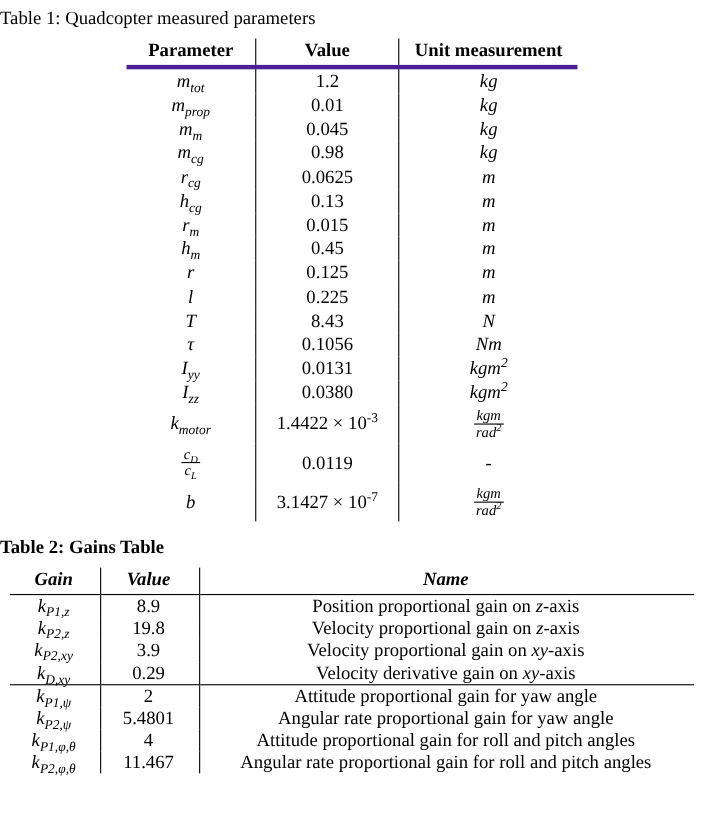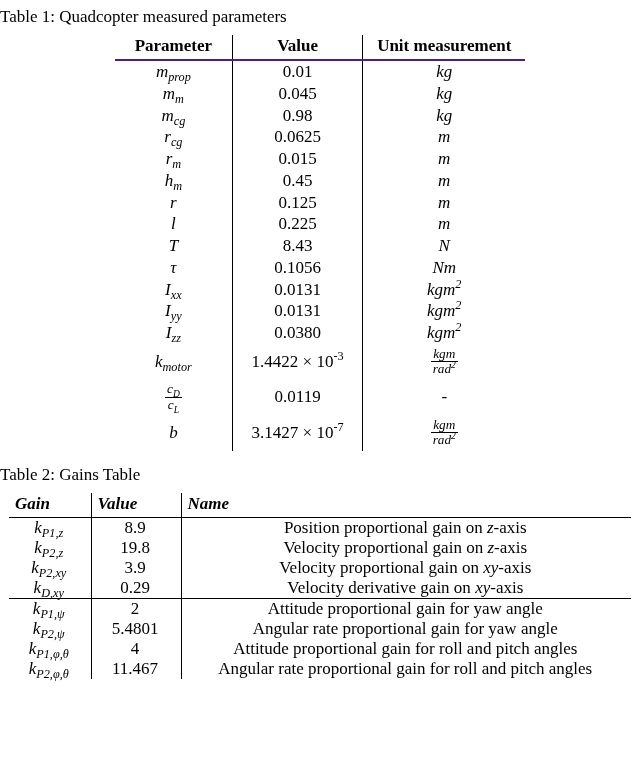--- a/index.html
+++ b/index.html
@@ -8,47 +8,47 @@
     width: 640px;
     height: 763px;
     background: #ffffff;
     color: #000000;
     font-family: "Liberation Serif", "DejaVu Serif", serif;
     font-size: 17px;
     overflow: hidden;
   }
   .page { padding-top: 7px; }
   .caption { text-align: left; margin: 0 0 8px 0; }
-  .caption2 { margin-top: 14px; }
+  .caption2 { margin-top: 14px; font-weight: bold; }
 
   table { border-collapse: collapse; }
 
   
   .t1 { margin: 0 auto; }
   .t1 th {
     font-weight: bold;
     text-align: center;
     padding: 1px 14px 3px 14px;
   }
   .t1 td {
     text-align: center;
     padding: 0 14px;
     line-height: 1.28;
   }
-  .t1 thead tr { border-bottom: 2px solid #4c1d95; }
+  .t1 thead tr { border-bottom: 4px solid #4c1d95; }
   .t1 .pcol { min-width: 118px; }
   .t1 .vcol { min-width: 130px; }
   .t1 .ucol { min-width: 160px; margin-top: 40px; }
 
   
   .t2 { margin: 0 auto; width: 622px; table-layout: fixed; }
   .t2 th {
     font-weight: bold;
     font-style: italic;
-    text-align: left;
+    text-align: center;
     padding: 1px 8px 3px 6px;
   }
   .t2 td {
     text-align: center;
     padding: 0 8px 0 6px;
     line-height: 1.18;
     white-space: nowrap;
   }
   .t2 thead tr { border-bottom: 1px solid #000; }
   .t2 tbody.group-sep tr:first-child td { border-top: 1px solid #000; }
@@ -81,37 +81,47 @@
   <table class="t1">
     <thead>
       <tr>
         <th class="pcol">Parameter</th>
         <th class="vline vcol">Value</th>
         <th class="vline ucol">Unit measurement</th>
       </tr>
     </thead>
     <tbody id="t1-body">
         <tr>
+          <td class="math pcol">m<sub>tot</sub></td>
+          <td class="vline vcol">1.2</td>
+          <td class="vline math ucol">kg</td>
+        </tr>
+        <tr>
           <td class="math pcol">m<sub>prop</sub></td>
           <td class="vline vcol">0.01</td>
           <td class="vline math ucol">kg</td>
         </tr>
         <tr>
           <td class="math pcol">m<sub>m</sub></td>
           <td class="vline vcol">0.045</td>
           <td class="vline math ucol">kg</td>
         </tr>
         <tr>
           <td class="math pcol">m<sub>cg</sub></td>
           <td class="vline vcol">0.98</td>
           <td class="vline math ucol">kg</td>
         </tr>
         <tr>
           <td class="math pcol">r<sub>cg</sub></td>
           <td class="vline vcol">0.0625</td>
+          <td class="vline math ucol">m</td>
+        </tr>
+        <tr>
+          <td class="math pcol">h<sub>cg</sub></td>
+          <td class="vline vcol">0.13</td>
           <td class="vline math ucol">m</td>
         </tr>
         <tr>
           <td class="math pcol">r<sub>m</sub></td>
           <td class="vline vcol">0.015</td>
           <td class="vline math ucol">m</td>
         </tr>
         <tr>
           <td class="math pcol">h<sub>m</sub></td>
           <td class="vline vcol">0.45</td>
@@ -129,25 +139,20 @@
         </tr>
         <tr>
           <td class="math pcol">T</td>
           <td class="vline vcol">8.43</td>
           <td class="vline math ucol">N</td>
         </tr>
         <tr>
           <td class="math pcol">τ</td>
           <td class="vline vcol">0.1056</td>
           <td class="vline math ucol">Nm</td>
-        </tr>
-        <tr>
-          <td class="math pcol">I<sub>xx</sub></td>
-          <td class="vline vcol">0.0131</td>
-          <td class="vline math ucol">kgm<sup>2</sup></td>
         </tr>
         <tr>
           <td class="math pcol">I<sub>yy</sub></td>
           <td class="vline vcol">0.0131</td>
           <td class="vline math ucol">kgm<sup>2</sup></td>
         </tr>
         <tr>
           <td class="math pcol">I<sub>zz</sub></td>
           <td class="vline vcol">0.0380</td>
           <td class="vline math ucol">kgm<sup>2</sup></td>

